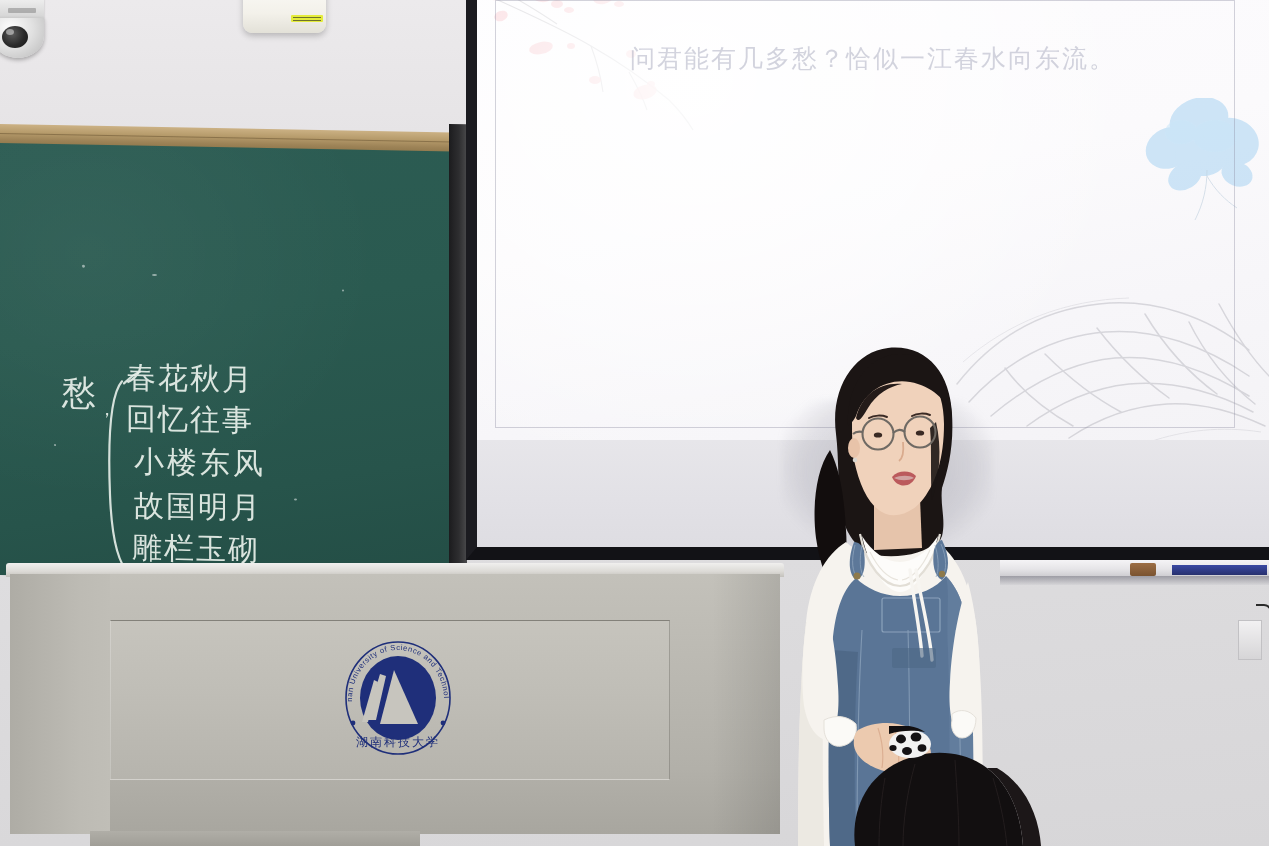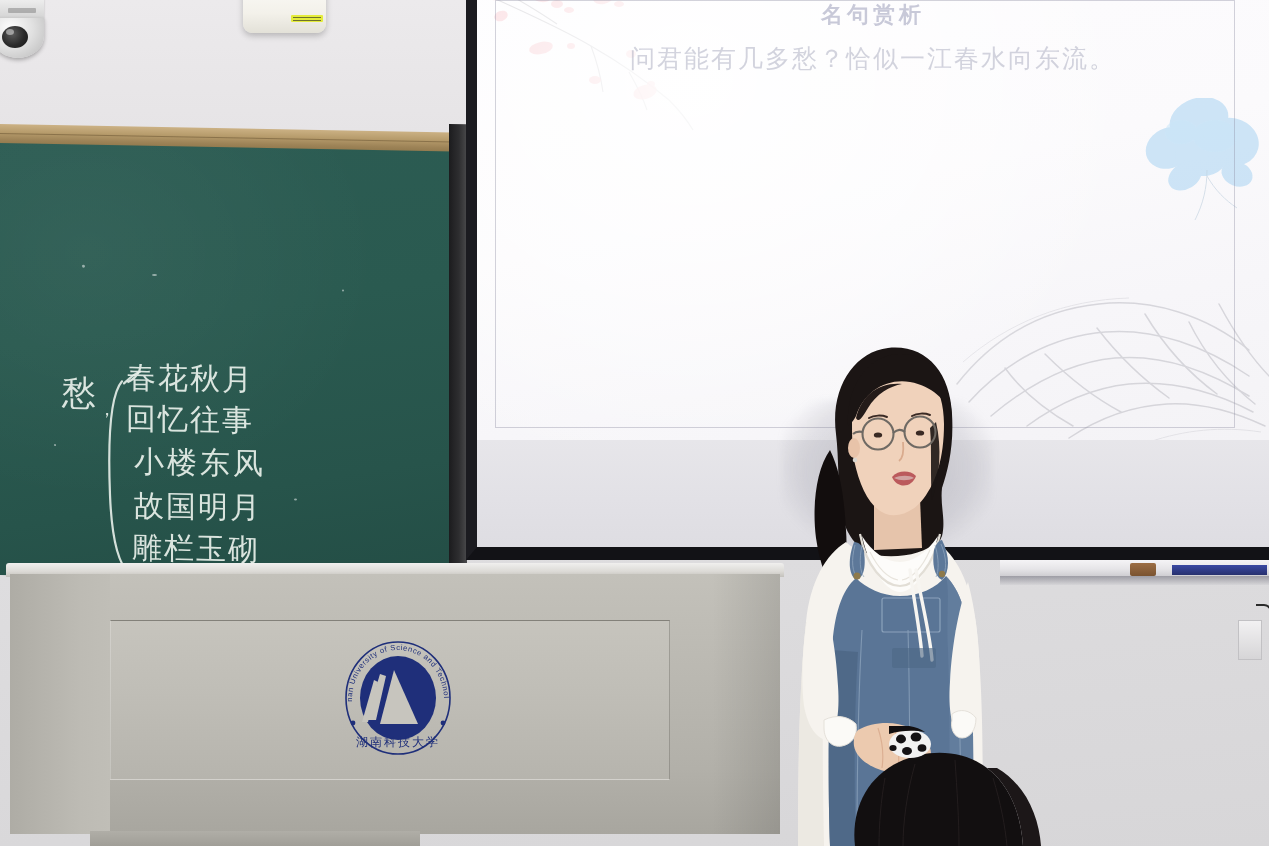--- a/index.html
+++ b/index.html
@@ -341,21 +341,20 @@
         </g>
         <g stroke="#a5a5ae" stroke-width="1" fill="none" opacity=".4">
           <path d="M14,70 C60,30 116,8 180,6"></path>
           <path d="M200,150 C236,138 272,134 312,140"></path>
         </g>
       </svg>
 
       <div class="slide-glow"></div>
       <div class="slide-inner-rule"></div>
 
-      <div class="slide-title">名句赏析</div>
       <div class="slide-body">问君能有几多愁？恰似一江春水向东流。</div>
 
       <div class="screen-lowband"></div>
       <div class="speaker-shadow"></div>
     </div>
   </div>
 
   <div class="ledge"></div>
   <div class="ledge-shadowline"></div>
   <div class="ledge-items">

